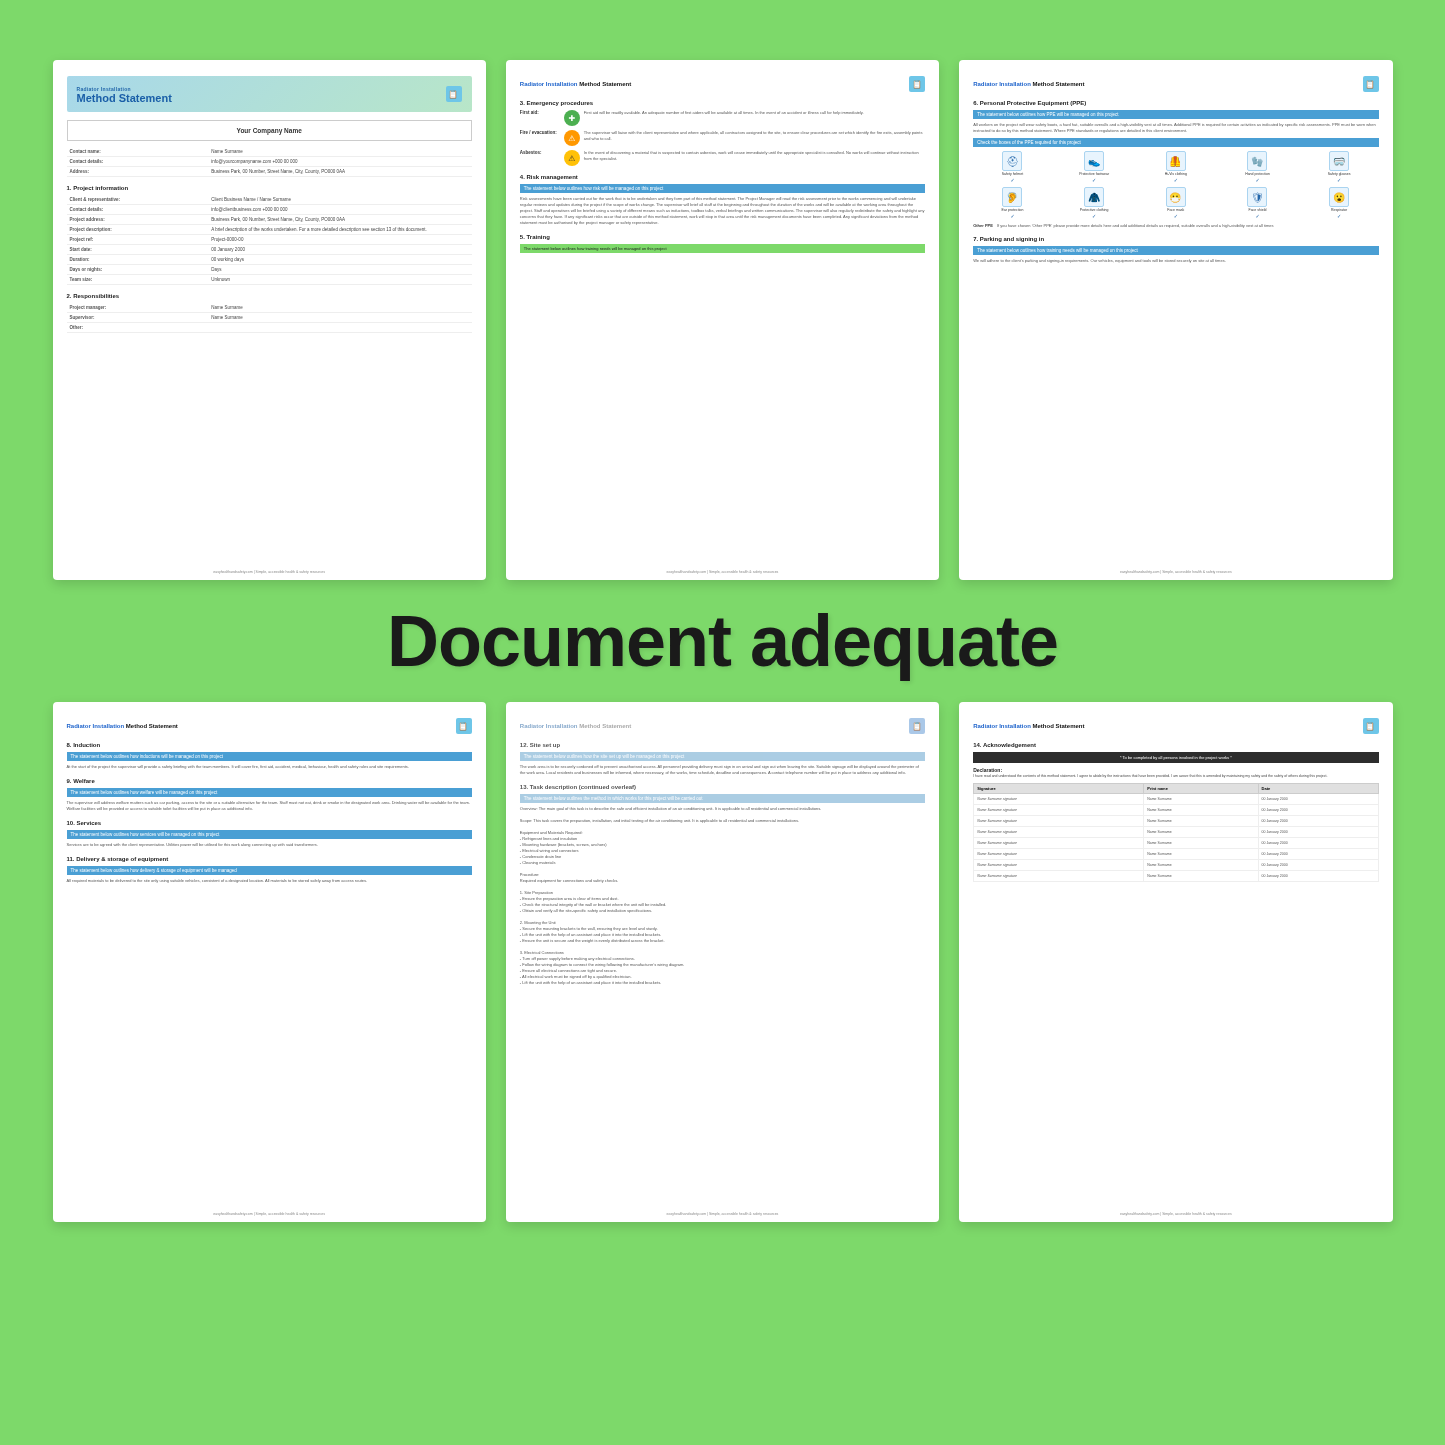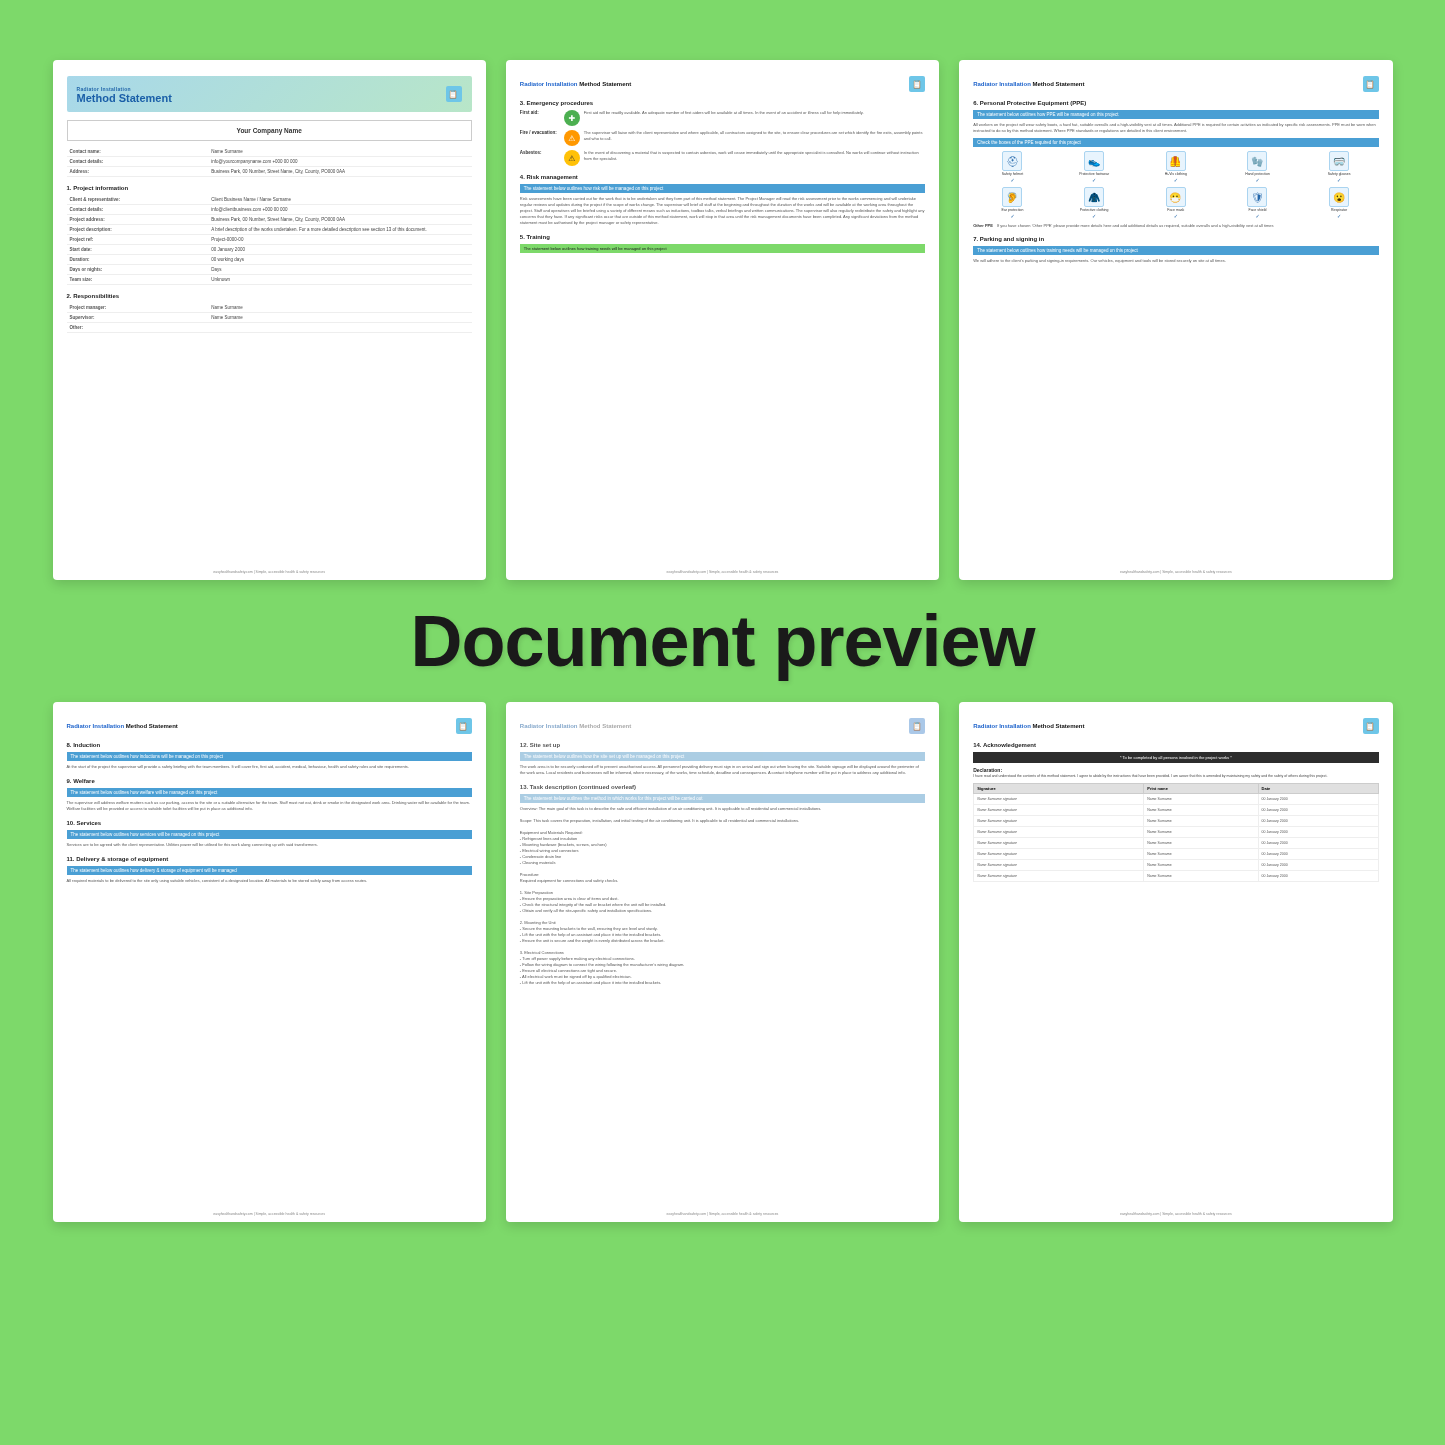--- a/index.html
+++ b/index.html
@@ -473,21 +473,21 @@
     </div>
 
     <div class="section-title">7. Parking and signing in</div>
     <div class="blue-bar">The statement below outlines how training needs will be managed on this project</div>
     <div class="content-text">We will adhere to the client's parking and signing-in requirements. Our vehicles, equipment and tools will be stored securely on site at all times.</div>
 
     <div class="footer-text">easyhealthandsafety.com  |  Simple, accessible health &amp; safety resources</div>
   </div>
 </div>
 
-<div class="doc-preview-label">Document preview</div>
+<div class="doc-preview-label">Document adequate</div>
 
 <div class="pages-grid">
 
   <div class="page-preview">
     <div class="page-title-header">
       <div style="font-size:6px; font-weight:bold; color:#111;">
         <span style="color:#2266cc;">Radiator Installation </span><span>Method Statement</span>
       </div>
       <div class="doc-icon">📋</div>
     </div>

